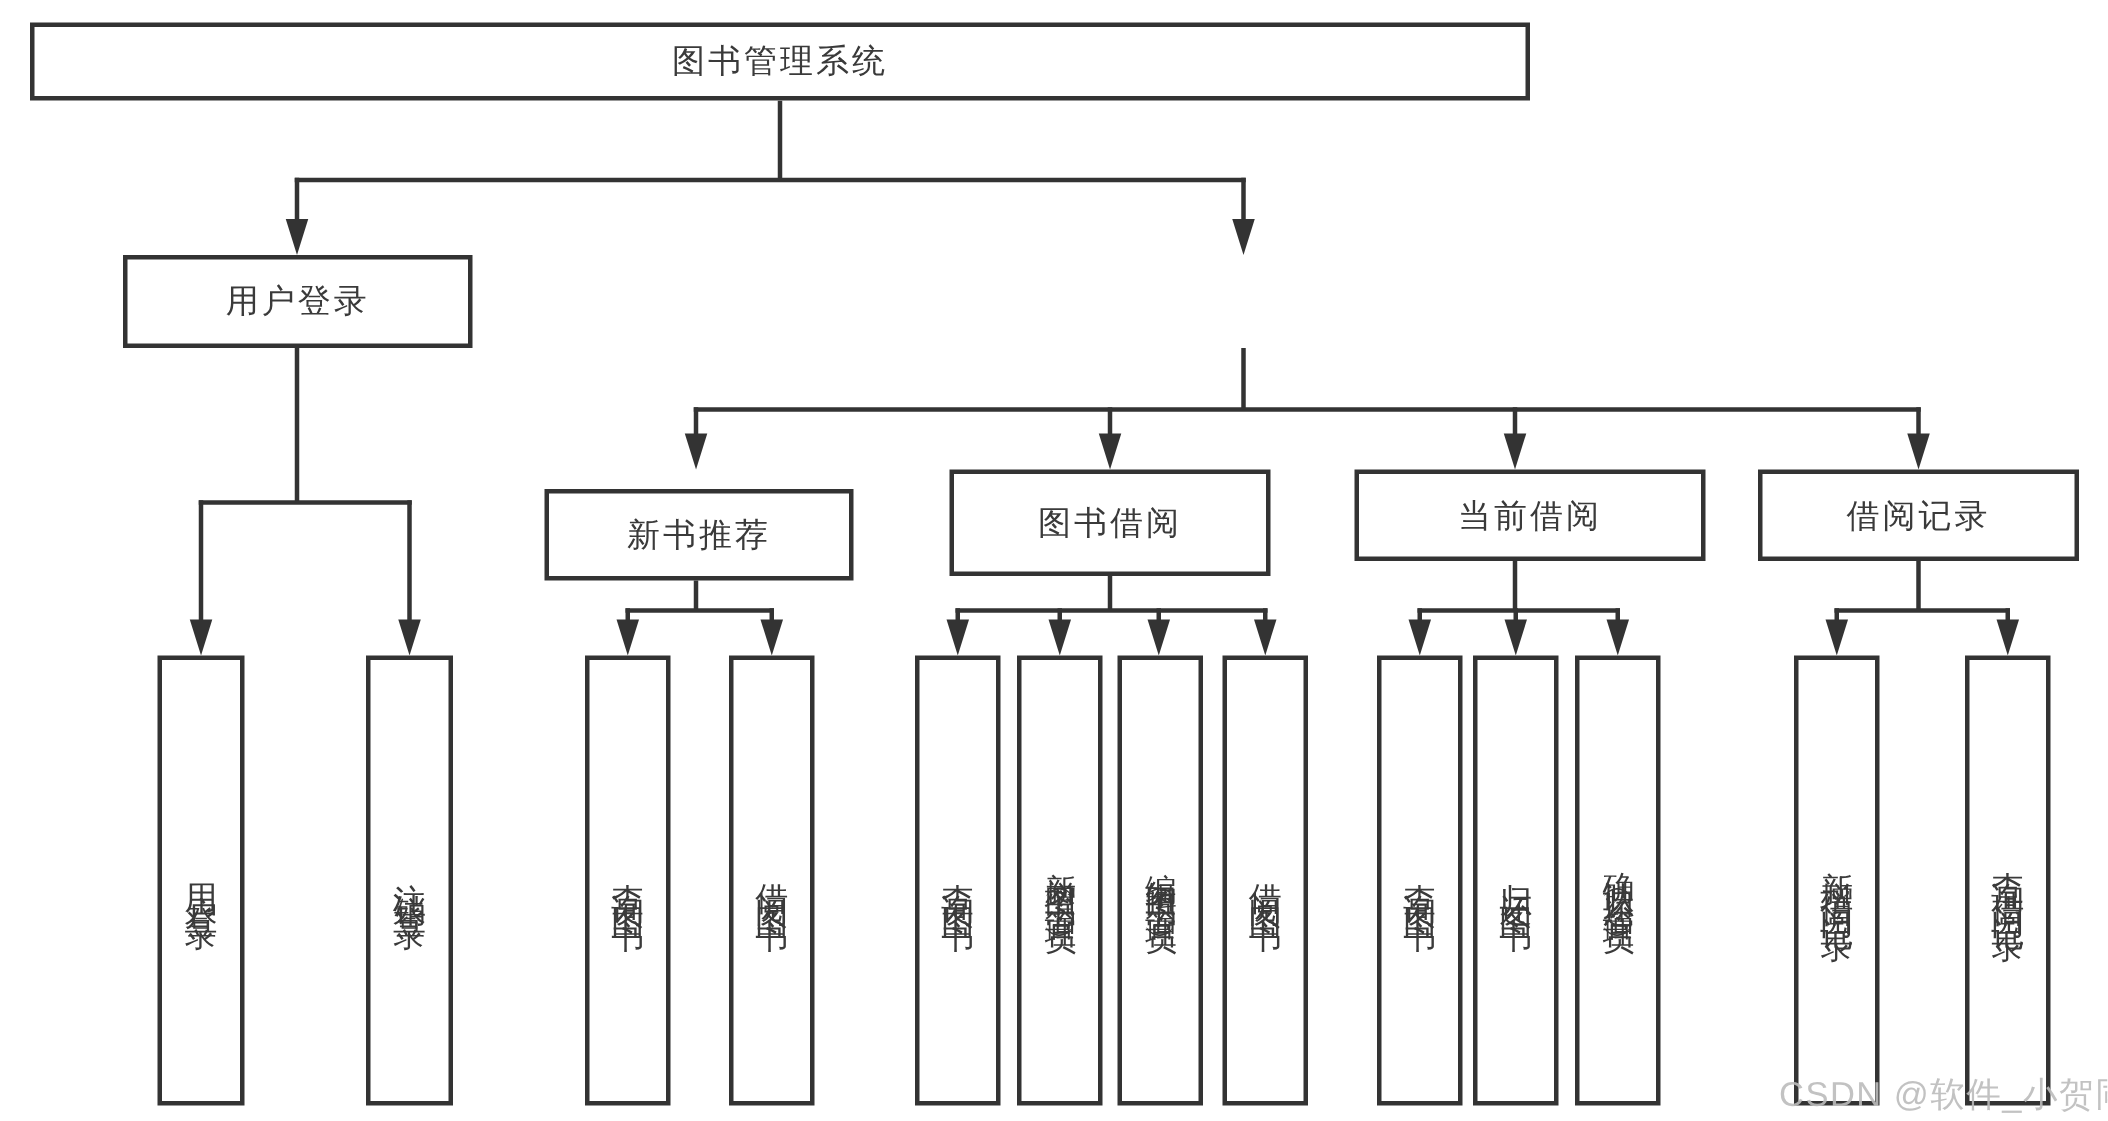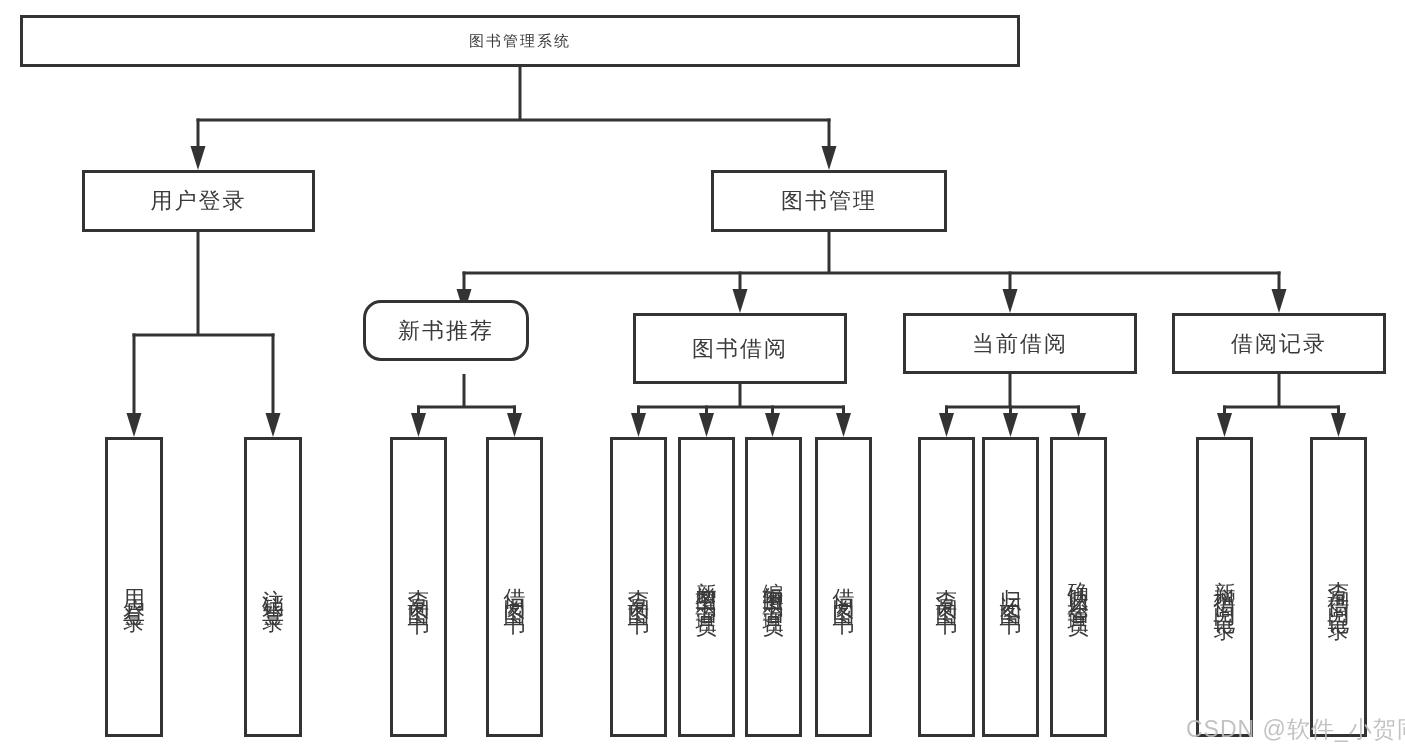--- a/index.html
+++ b/index.html
@@ -24,24 +24,24 @@
     border: 3px solid #333333;
     color: #3a3a3a;
     display: flex;
     align-items: center;
     justify-content: center;
     z-index: 1;
     font-size: 22px;
     letter-spacing: 2px;
     white-space: nowrap;
   }
-  .node.root { left: 20px; top: 15px; width: 1000px; height: 52px; font-size: 15px; }
+  .node.root { left: 20px; top: 15px; width: 1000px; height: 52px; font-size: 22px; }
   .node.lvl2-user   { left: 82px;  top: 170px; width: 233px; height: 62px; }
   .node.lvl2-book   { left: 711px; top: 170px; width: 236px; height: 62px; }
-  .node.lvl3-newbook { left: 363px;  top: 300px; width: 166px; height: 61px; border-radius: 18px; }
+  .node.lvl3-newbook { left: 363px;  top: 326px; width: 206px; height: 61px; }
   .node.lvl3-borrow  { left: 633px;  top: 313px; width: 214px; height: 71px; }
   .node.lvl3-current { left: 903px;  top: 313px; width: 234px; height: 61px; }
   .node.lvl3-record  { left: 1172px; top: 313px; width: 214px; height: 61px; }
   .leaf {
     top: 437px;
     width: 57px;
     height: 300px;
     writing-mode: vertical-rl;
     text-orientation: mixed;
     font-size: 22px;
@@ -141,21 +141,20 @@
       <polygon points="1003,413 1018,413 1010.5,437"></polygon>
       <polygon points="1071,413 1086,413 1078.5,437"></polygon>
       <polygon points="1217,413 1232,413 1224.5,437"></polygon>
       <polygon points="1331,413 1346,413 1338.5,437"></polygon>
     </g>
   </svg>
 
   <div class="node root">图书管理系统</div>
 
   <div class="node lvl2-user">用户登录</div>
-  <div class="node lvl2-book">图书管理</div>
 
   <div class="node lvl3-newbook">新书推荐</div>
   <div class="node lvl3-borrow">图书借阅</div>
   <div class="node lvl3-current">当前借阅</div>
   <div class="node lvl3-record">借阅记录</div>
 
   <div class="node leaf la1">用户登录</div>
   <div class="node leaf la2">注销登录</div>
 
   <div class="node leaf lb1">查询图书</div>

